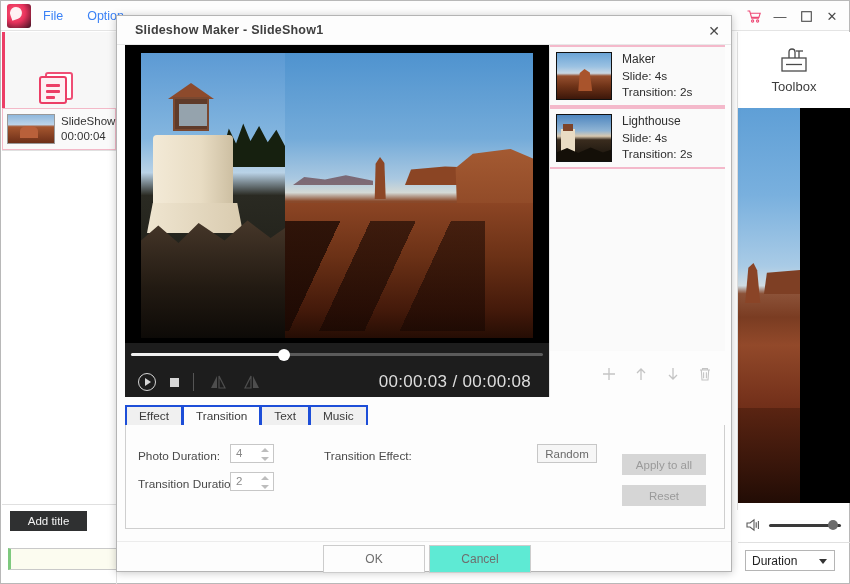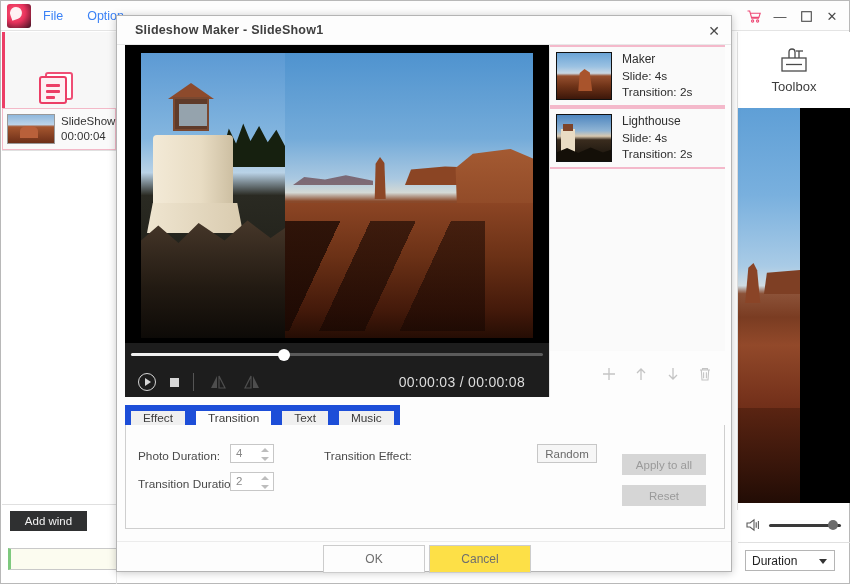--- a/index.html
+++ b/index.html
@@ -243,21 +243,21 @@
   .seek-fill { position:absolute; left:0; top:0; width:153px; height:3px; background:#f0f0f0; border-radius:2px; }
   .seek-knob { position:absolute; left:147px; top:-4.5px; width:12px; height:12px; border-radius:50%; background:#fff; }
 
   .ctrl-row { position:absolute; left:0; top:322px; width:424px; height:30px; display:flex; align-items:center; }
   .btn-play { width:18px; height:18px; border:1.6px solid #d6d6d6; border-radius:50%;
     margin-left:13px; display:flex; align-items:center; justify-content:center; flex:none; cursor:default;}
   .btn-play i { width:0;height:0; border-left:6px solid #d6d6d6; border-top:4px solid transparent; border-bottom:4px solid transparent; margin-left:2px;}
   .btn-stop { width:9px;height:9px;background:#d6d6d6; margin-left:14px; flex:none; cursor:default;}
   .ctrl-sep { width:1px; height:18px; background:#555; margin-left:14px; flex:none;}
   .btn-flip { width:20px; height:18px; margin-left:14px; flex:none; cursor:default;}
-  .time-text { margin-left:auto; margin-right:24px; color:#ddd; font-size:14px; letter-spacing:.3px; }
+  .time-text { margin-left:auto; margin-right:18px; color:#ddd; font-size:17px; letter-spacing:.3px; }
 
   
   .slidelist {
     position:absolute; left:432px; top:29px; width:176px; height:306px;
     background:#fafafa; border-left:1px solid #e6e6e6;
   }
   .slide-row {
     position:relative; height:62px; display:flex; align-items:center;
     border-top:2px solid #f4b9cb; border-bottom:2px solid #f4b9cb; background:#fafafa;
   }
@@ -285,21 +285,21 @@
   }
   .lt-btn { width:16px; height:16px; cursor:default; }
 
   
   .settings {
     position:absolute; left:8px; top:389px; width:600px; height:124px;
   }
   .tabbar { position:absolute; left:0; top:0; height:21px; display:flex; }
   .tab {
     height:21px; padding:0 12px; display:flex; align-items:center;
-    border:6px solid #1d4ed8; border-bottom:1px solid #cfcfcf; background:#f0f0f0;
+    border:2px solid #1d4ed8; border-bottom:1px solid #cfcfcf; background:#f0f0f0;
     color:#3b3b3b; font-size:11.8px; margin-right:-1px; cursor:default;
   }
   .tab.active { background:#fdfdfd; border-bottom-color:#fdfdfd; }
   .panel {
     position:absolute; left:0; top:20px; width:600px; height:104px;
     border:1px solid #cfcfcf; border-top:none; background:#fdfdfd;padding-left:19px;
   }
   .fld-label { position:absolute; color:#4a4a4a; font-size:11.8px; }
   .spinner {
     position:absolute; width:44px; height:19px; border:1px solid #c7c7c7; background:#fff;
@@ -326,21 +326,21 @@
   }
 
   .dlg-footer-sep { position:absolute; left:0; top:525px; width:614px; height:1px; background:#ececec; }
   .btn-ok {
     position:absolute; left:206px; top:529px; width:102px; height:28px;
     border:1px solid #cccccc; background:#fdfdfd; color:#6e6e6e; font-size:12px;
     display:flex; align-items:center; justify-content:center; cursor:default;
   }
   .btn-cancel {
     position:absolute; left:312px; top:529px; width:102px; height:28px;
-    border:1px solid #cccccc; background:#fde047; color:#6e6e6e; font-size:12px;
+    border:1px solid #cccccc; background:#5eead4; color:#6e6e6e; font-size:12px;
     display:flex; align-items:center; justify-content:center; cursor:default;
   }
 </style>
 </head>
 <body>
 
 <div id="root">
 
   <div class="app-window">
 
@@ -384,21 +384,21 @@
     <div class="source-item">
       <div class="source-thumb"></div>
       <div class="source-meta">
         <div>SlideShow1</div>
         <div>00:00:04</div>
       </div>
     </div>
 
     <div class="left-sep"></div>
     <div class="left-sep2"></div>
-    <div class="add-title-btn">Add wind</div>
+    <div class="add-title-btn">Add title</div>
     <div class="bottom-field" title=""></div>
     <div class="left-divider"></div>
 
     <div class="right-divider"></div>
     <div class="toolbox-cell">
       <svg width="32" height="28" viewBox="0 0 32 28">
         <rect x="4" y="11" width="24" height="13" fill="none" stroke="#4a4a4a" stroke-width="1.3"></rect>
         <line x1="8" y1="17.5" x2="24" y2="17.5" stroke="#4a4a4a" stroke-width="1.3"></line>
         <path d="M11 11 L11 5 Q11 2 14 2 Q17 2 17 5 L17 11" fill="none" stroke="#4a4a4a" stroke-width="1.3"></path>
         <line x1="21" y1="11" x2="21" y2="4" stroke="#4a4a4a" stroke-width="1.3"></line>

